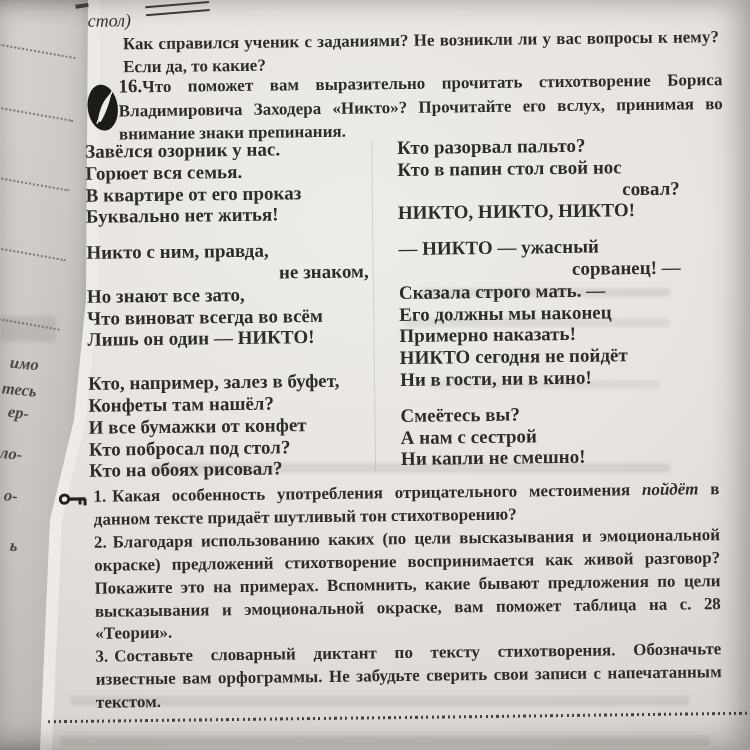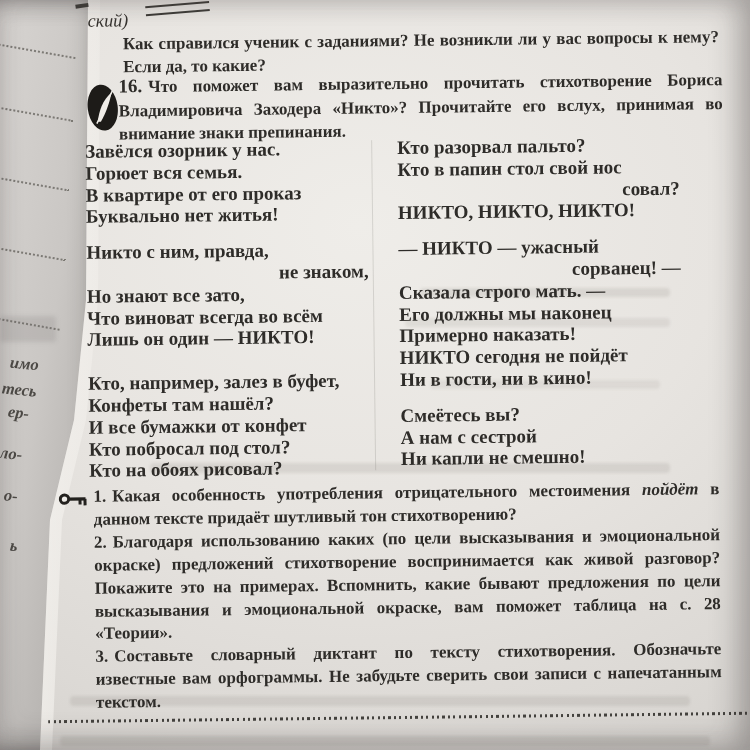--- a/index.html
+++ b/index.html
@@ -33,21 +33,21 @@
   .frag:nth-of-type(11){left:10px;top:536px;}
   .mghost{position:absolute;left:0;top:316px;width:56px;height:26px;background:rgba(110,107,103,.18);filter:blur(2px);border-radius:3px;}
   
   .content{position:absolute;inset:0;z-index:3;transform:rotate(-0.7deg);transform-origin:400px 375px;}
   .top-frag{position:absolute;left:92px;top:7px;font-style:italic;font-size:18px;color:#36332f;}
   .dbl{position:absolute;left:150px;top:1px;width:64px;height:6px;border-top:2.5px solid #3c3a36;border-bottom:2.5px solid #3c3a36;transform:rotate(-4deg);}
   .dash{position:absolute;left:80px;top:0;width:13px;height:4px;background:#3c3a36;transform:rotate(-8deg);}
   .intro{position:absolute;left:127px;top:29px;width:596px;font-size:17px;font-weight:bold;line-height:23px;text-align:justify;}
   .ex-icon{position:absolute;left:90px;top:80px;width:32px;height:48px;}
   .exercise{position:absolute;left:122px;top:71px;width:604px;font-size:17px;font-weight:bold;line-height:23.5px;text-align:justify;}
-  .ex-num{font-size:19px;margin-right:6px;}
+  .ex-num{font-size:19px;}
   .col-rule{position:absolute;left:374px;top:140px;width:1px;height:330px;background:rgba(90,87,83,.18);}
   .poemcol{position:absolute;font-size:19px;font-weight:bold;line-height:21.8px;white-space:nowrap;}
   .poem-left{left:88px;top:137px;width:282px;}
   .poem-right{left:400px;top:137px;width:282px;}
   .stanza{margin-bottom:14px;}
   .poem-left .stanza:nth-of-type(3){margin-top:22px;}
   .ar{text-align:right;}
   .key-icon{position:absolute;left:57px;top:487px;width:30px;height:18px;}
   .qblock{position:absolute;left:92px;top:482px;width:626px;font-size:17px;font-weight:bold;line-height:22.9px;text-align:justify;}
   .qnum{margin-right:6px;}
@@ -88,21 +88,21 @@
   <div class="ghost g2"></div>
   <div class="ghost g3"></div>
   <div class="ghost g4"></div>
   <div class="ghost g5"></div>
   <div class="ghost g6"></div>
 
   <div class="content">
 
     <div class="dash"></div>
     <div class="dbl"></div>
-    <div class="top-frag">ский)</div>
+    <div class="top-frag">стол)</div>
 
     <div class="intro">Как справился ученик с заданиями? Не возникли ли у вас вопросы к нему? Если да, то какие?</div>
 
     <div class="ex-icon">
       <svg width="32" height="48" viewBox="0 0 32 48">
         <ellipse cx="16" cy="24" rx="15" ry="23" fill="#1d1b18" transform="rotate(-7 16 24)"></ellipse>
         <path d="M11 38 C12 28 16 16 25 9 C23 19 19 30 14 38 Z" fill="#efece7"></path>
         <path d="M10 40 C14 31 21 17 26 7" stroke="#efece7" stroke-width="1.6" fill="none"></path>
       </svg>
     </div>

